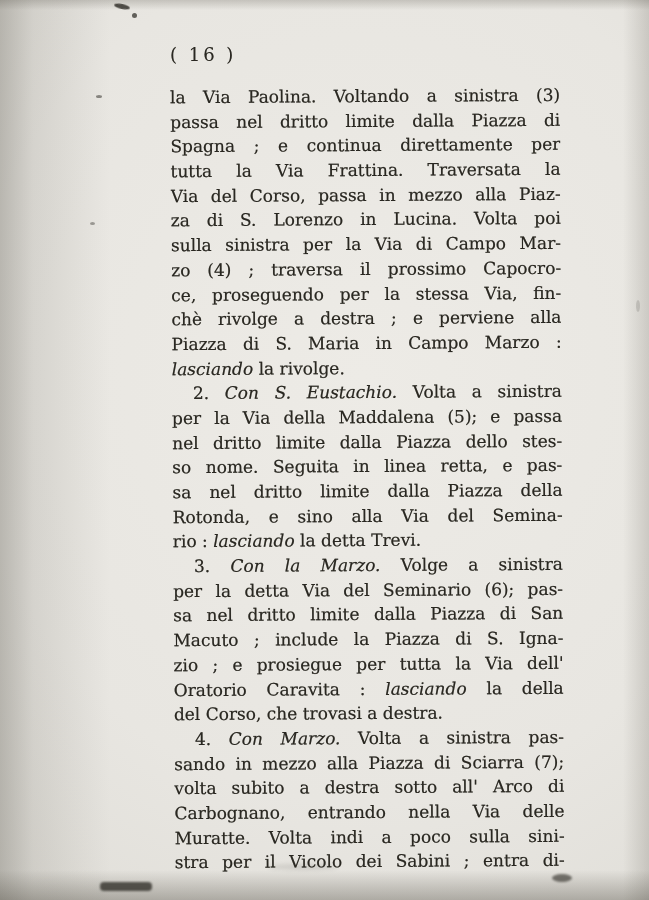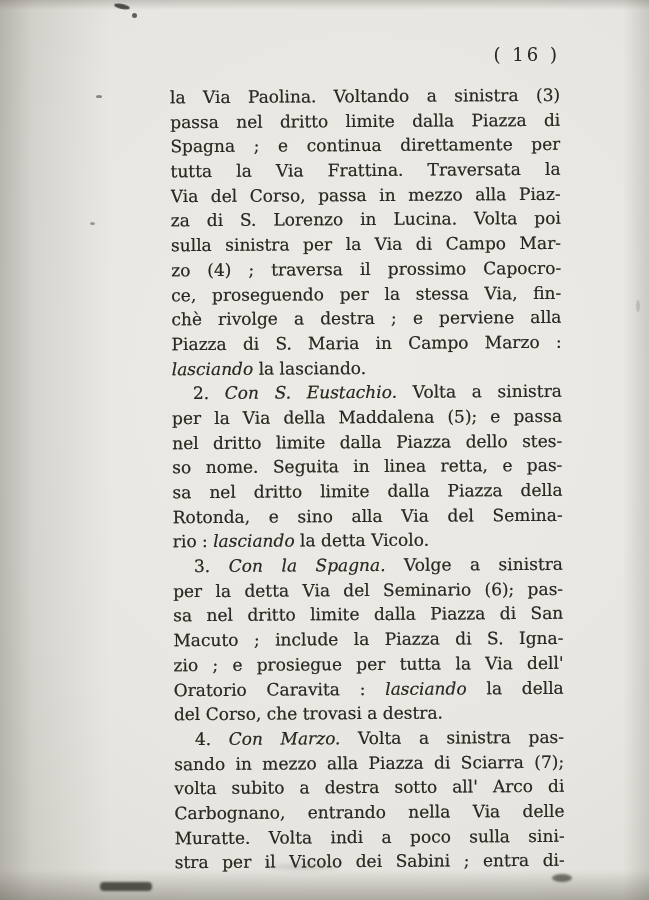--- a/index.html
+++ b/index.html
@@ -29,21 +29,21 @@
   .s2{left:132px;top:13px;width:5px;height:5px;opacity:.7;}
   .s3{left:96px;top:95px;width:6px;height:3px;opacity:.5;}
   .s4{left:90px;top:222px;width:5px;height:3px;opacity:.4;}
   .s5{left:100px;top:882px;width:52px;height:9px;border-radius:4px;opacity:.75;filter:blur(1px);}
   .s6{left:552px;top:874px;width:20px;height:8px;opacity:.6;filter:blur(1px);}
   .s7{left:268px;top:864px;width:70px;height:6px;opacity:.12;filter:blur(2px);}
   .s8{left:636px;top:300px;width:4px;height:12px;opacity:.15;}
 
   .page-number{
     position:absolute;left:170px;top:44px;width:390px;
-    text-align:right;font-size:18px;letter-spacing:3px;
+    text-align:left;font-size:18px;letter-spacing:3px;
     color:var(--ink,#2a2822);
     text-shadow:0 0 .5px rgba(38,36,28,.35);
   }
   .text-block{
     position:absolute;left:170px;top:84px;width:390px;
     font-size:17px;line-height:24.7px;
     color:var(--ink,#2a2822);
     -webkit-text-stroke:.25px rgba(38,36,28,.45);
     text-shadow:0 0 .5px rgba(38,36,28,.3);
     transform:rotate(-0.35deg);transform-origin:50% 0;
@@ -80,29 +80,29 @@
       <div class="line"><span>passa nel dritto limite dalla Piazza di</span></div>
       <div class="line"><span>Spagna ; e continua direttamente per</span></div>
       <div class="line"><span>tutta la Via Frattina. Traversata la</span></div>
       <div class="line"><span>Via del Corso, passa in mezzo alla Piaz-</span></div>
       <div class="line"><span>za di S. Lorenzo in Lucina. Volta poi</span></div>
       <div class="line"><span>sulla sinistra per la Via di Campo Mar-</span></div>
       <div class="line"><span>zo (4) ; traversa il prossimo Capocro-</span></div>
       <div class="line"><span>ce, proseguendo per la stessa Via, fin-</span></div>
       <div class="line"><span>chè rivolge a destra ; e perviene alla</span></div>
       <div class="line"><span>Piazza di S. Maria in Campo Marzo :</span></div>
-      <div class="line last"><span class="it">lasciando</span><span> la lasciando.</span></div>
+      <div class="line last"><span class="it">lasciando</span><span> la rivolge.</span></div>
       <div class="line indent"><span>2. </span><span class="it">Con S. Eustachio.</span><span> Volta a sinistra</span></div>
       <div class="line"><span>per la Via della Maddalena (5); e passa</span></div>
       <div class="line"><span>nel dritto limite dalla Piazza dello stes-</span></div>
       <div class="line"><span>so nome. Seguita in linea retta, e pas-</span></div>
       <div class="line"><span>sa nel dritto limite dalla Piazza della</span></div>
       <div class="line"><span>Rotonda, e sino alla Via del Semina-</span></div>
-      <div class="line last"><span>rio : </span><span class="it">lasciando</span><span> la detta Vicolo.</span></div>
-      <div class="line indent"><span>3. </span><span class="it">Con la Spagna.</span><span> Volge a sinistra</span></div>
+      <div class="line last"><span>rio : </span><span class="it">lasciando</span><span> la detta Trevi.</span></div>
+      <div class="line indent"><span>3. </span><span class="it">Con la Marzo.</span><span> Volge a sinistra</span></div>
       <div class="line"><span>per la detta Via del Seminario (6); pas-</span></div>
       <div class="line"><span>sa nel dritto limite dalla Piazza di San</span></div>
       <div class="line"><span>Macuto ; include la Piazza di S. Igna-</span></div>
       <div class="line"><span>zio ; e prosiegue per tutta la Via dell'</span></div>
       <div class="line"><span>Oratorio Caravita : </span><span class="it">lasciando</span><span> la della</span></div>
       <div class="line last"><span>del Corso, che trovasi a destra.</span></div>
       <div class="line indent"><span>4. </span><span class="it">Con Marzo.</span><span> Volta a sinistra pas-</span></div>
       <div class="line"><span>sando in mezzo alla Piazza di Sciarra (7);</span></div>
       <div class="line"><span>volta subito a destra sotto all' Arco di</span></div>
       <div class="line"><span>Carbognano, entrando nella Via delle</span></div>

